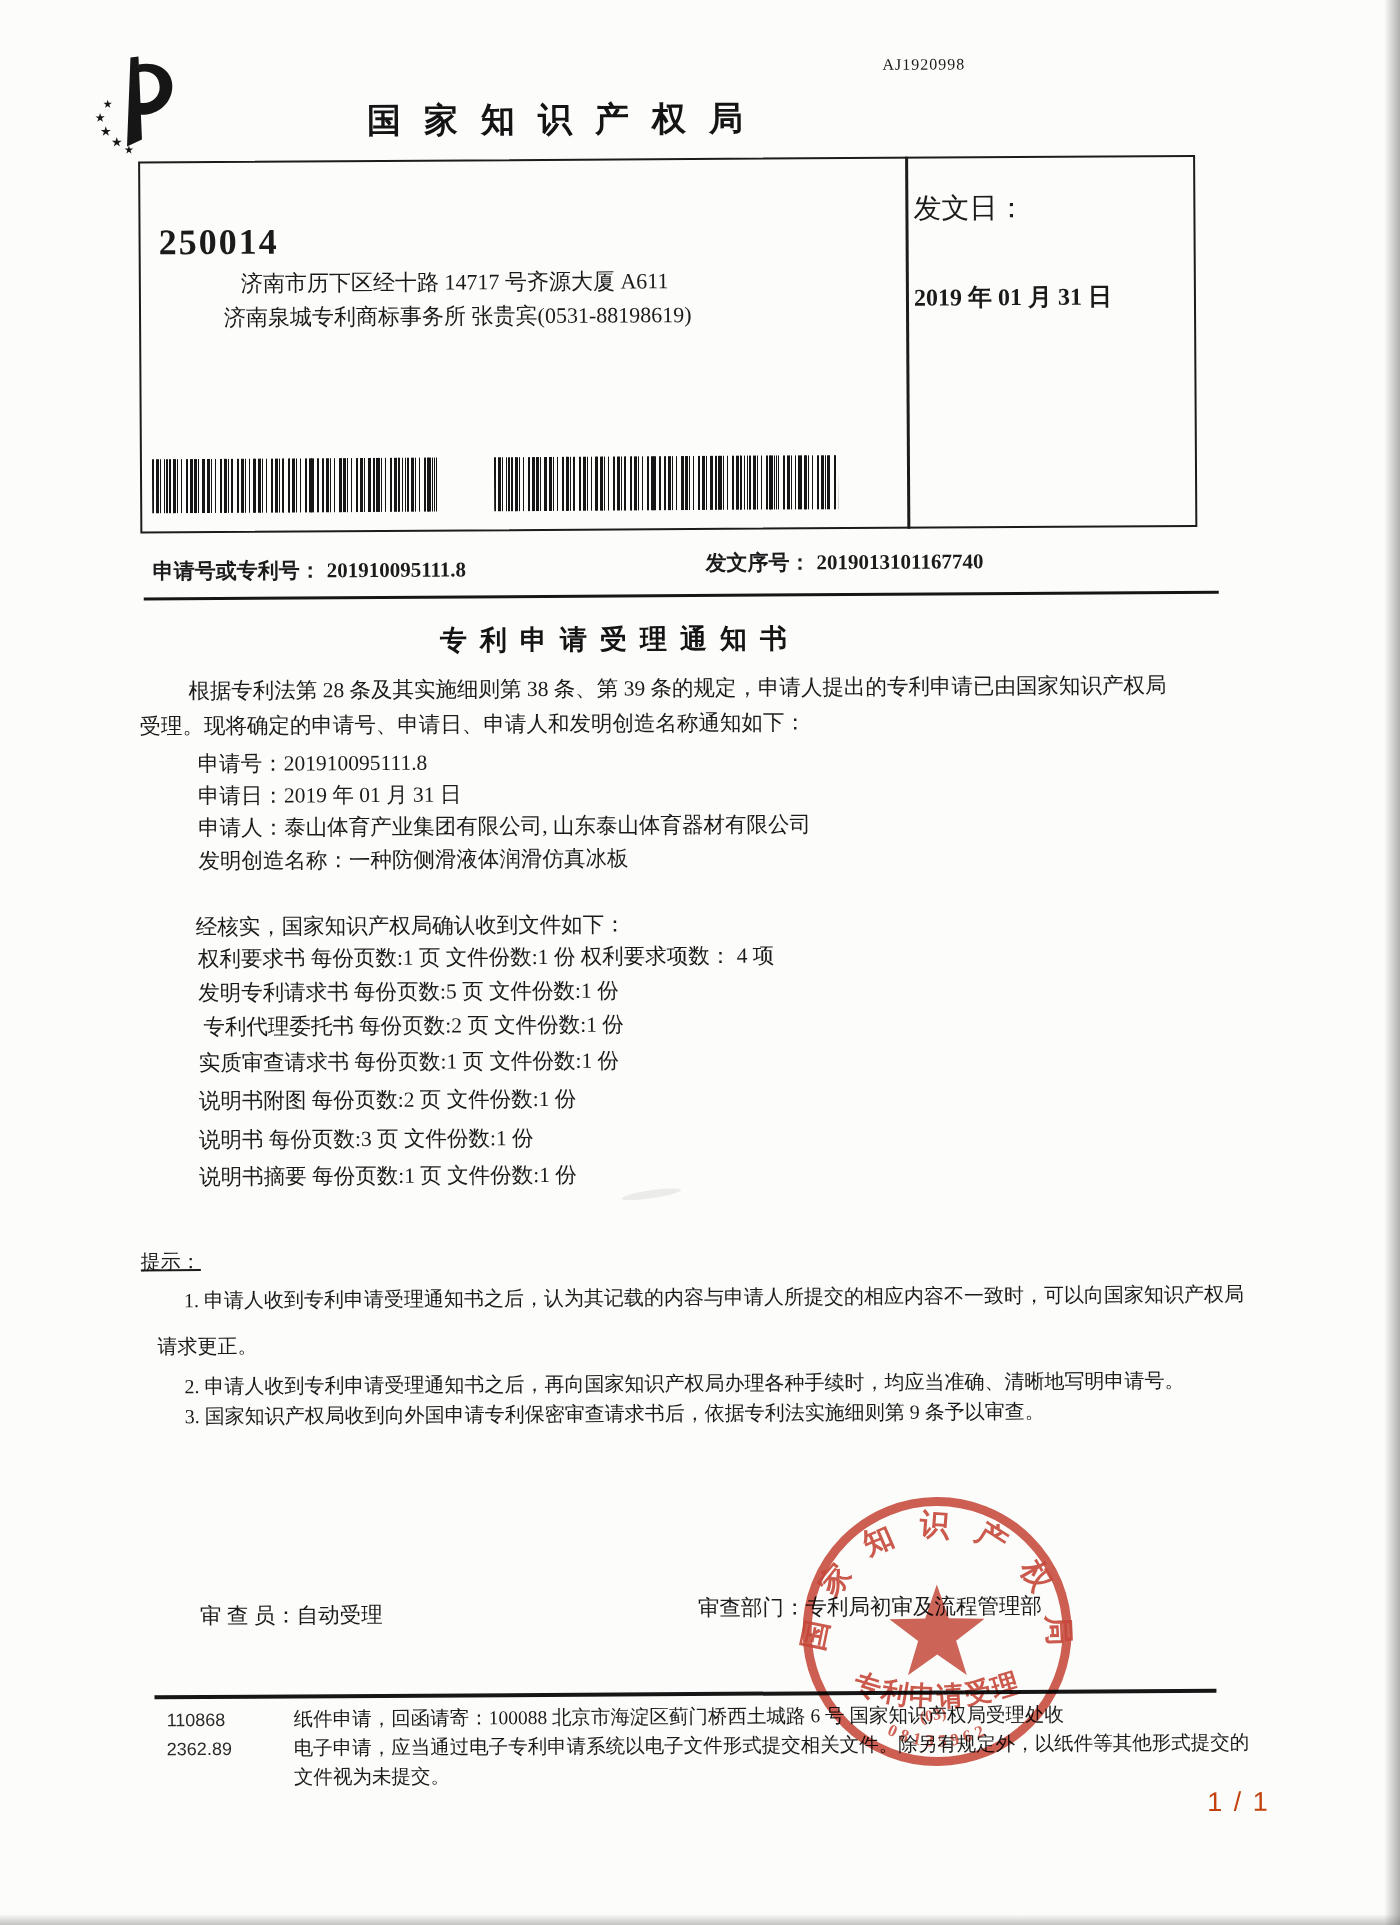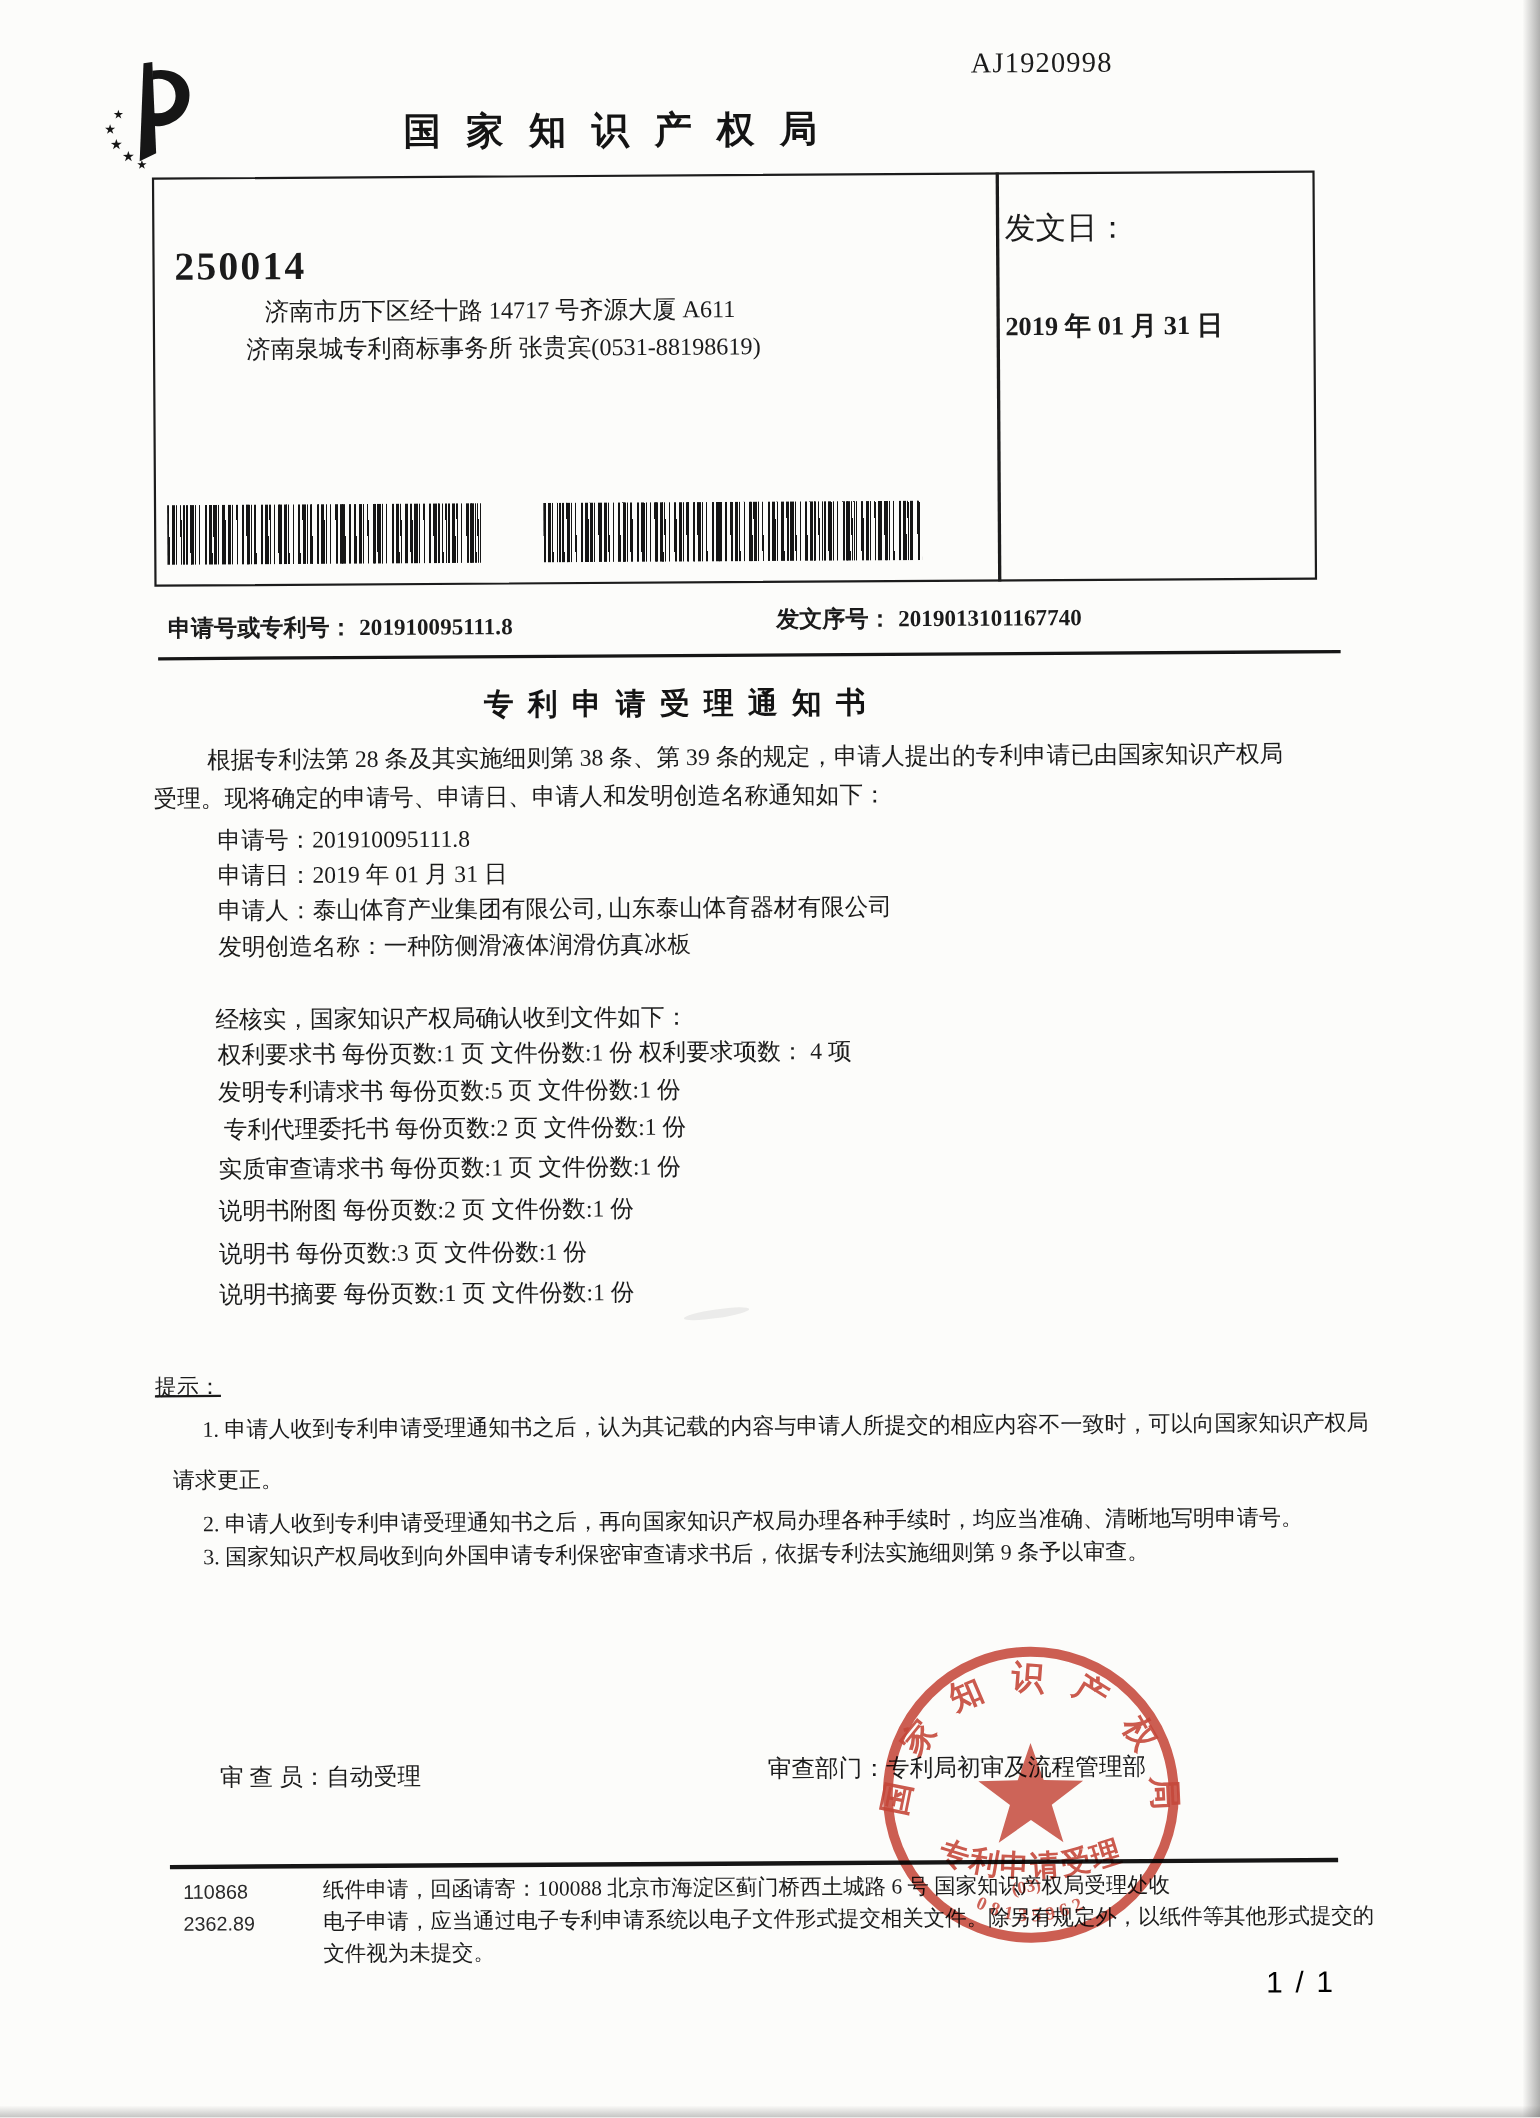--- a/index.html
+++ b/index.html
@@ -32,21 +32,21 @@
   .edge-bottom{position:absolute;left:0;right:0;bottom:0;height:11px;
     background:linear-gradient(to bottom,rgba(110,110,110,0),rgba(90,90,90,0.35));}
   .smudge{position:absolute;background:rgba(160,160,160,0.18);border-radius:50%;}
 </style>
 </head>
 <body>
 
 <div class="page">
   <div class="sheet">
 
-    <div class="t serif" style="left:888px;top:44px;font-size:26px;letter-spacing:1px;">AJ1920998</div>
+    <div class="t serif" style="left:888px;top:57px;font-size:16px;letter-spacing:1px;">AJ1920998</div>
 
     <svg class="t" style="left:96px;top:52px;" width="92" height="100" viewBox="0 0 92 100">
       <path d="M40 2 L48 1 L51 84 L36 91 Z" fill="#161616"></path>
       <path d="M48 9 C 72 5, 85 20, 81 37 C 77 54, 60 61, 48 59 L48 47 C 60 50, 69 42, 69 32 C 69 20, 59 14, 48 17 Z" fill="#161616"></path>
       <text x="12" y="52" font-size="11" fill="#161616">★</text>
       <text x="4" y="66" font-size="12" fill="#161616">★</text>
       <text x="9" y="80" font-size="13" fill="#161616">★</text>
       <text x="20" y="91" font-size="13" fill="#161616">★</text>
       <text x="33" y="98" font-size="11" fill="#161616">★</text>
     </svg>
@@ -106,21 +106,21 @@
       <span>审查部门：</span><span>专利局初审及流程管理部</span>
     </div>
 
     <div class="rule" style="left:150px;top:1692px;width:1062px;height:3.5px;"></div>
     <div class="t sans" style="left:162px;top:1707px;font-size:18px;color:#2a2a2a;">110868</div>
     <div class="t sans" style="left:162px;top:1736px;font-size:18px;color:#2a2a2a;">2362.89</div>
     <div class="t serif" style="left:289px;top:1706px;font-size:19.5px;">纸件申请，回函请寄：100088  北京市海淀区蓟门桥西土城路 6 号   国家知识产权局受理处收</div>
     <div class="t serif" style="left:289px;top:1735px;font-size:19.5px;">电子申请，应当通过电子专利申请系统以电子文件形式提交相关文件。除另有规定外，以纸件等其他形式提交的</div>
     <div class="t serif" style="left:289px;top:1764px;font-size:19.5px;">文件视为未提交。</div>
 
-    <div class="t sans" style="left:1146px;top:1790px;font-size:27px;letter-spacing:2px;color:#000000;">1 / 1</div>
+    <div class="t sans" style="left:1202px;top:1790px;font-size:27px;letter-spacing:2px;color:#c2410c;">1 / 1</div>
 
     <svg class="seal" width="310" height="310" viewBox="0 0 310 310">
       <defs>
         <path id="sealTopArc" d="M 50 210 A 112 112 0 1 1 260 210" fill="none"></path>
         <path id="sealBannerArc" d="M 66 212 Q 155 246 244 212" fill="none"></path>
         <path id="sealNumArc" d="M 95 252 Q 155 288 215 252" fill="none"></path>
       </defs>
       <circle cx="155" cy="155" r="130" fill="none" stroke="#c0392b" stroke-width="9" opacity="0.88"></circle>
       <polygon points="155,108 166.8,141.8 202.6,142.5 174,164.2 184.4,198.5 155,178 125.6,198.5 136,164.2 107.4,142.5 143.2,141.8" fill="#c0392b" opacity="0.85"></polygon>
       <text font-size="30" letter-spacing="24" fill="#c0392b" opacity="0.9">

